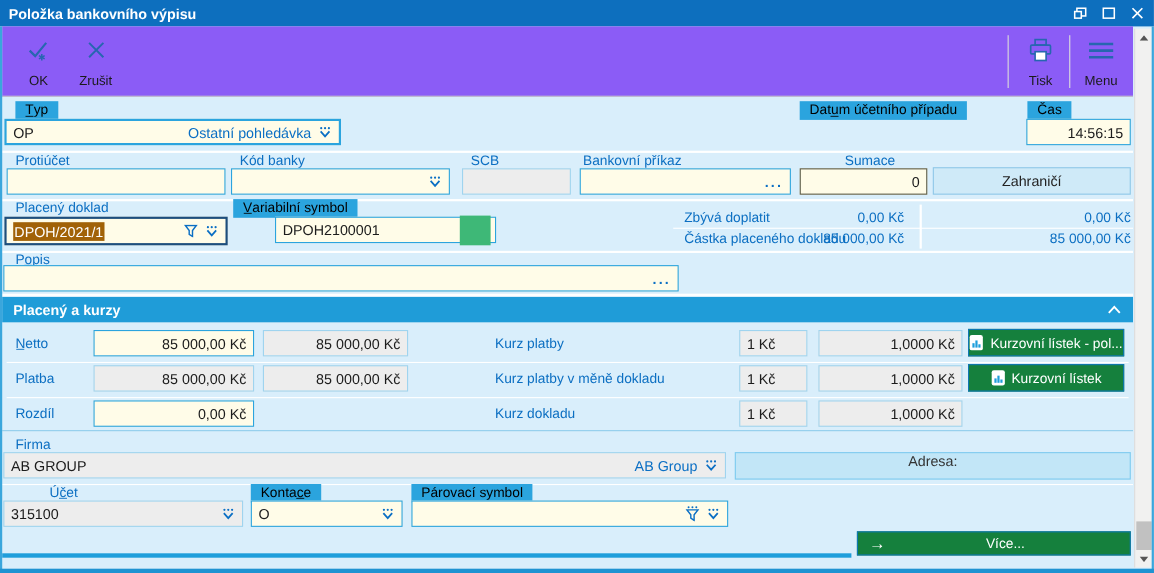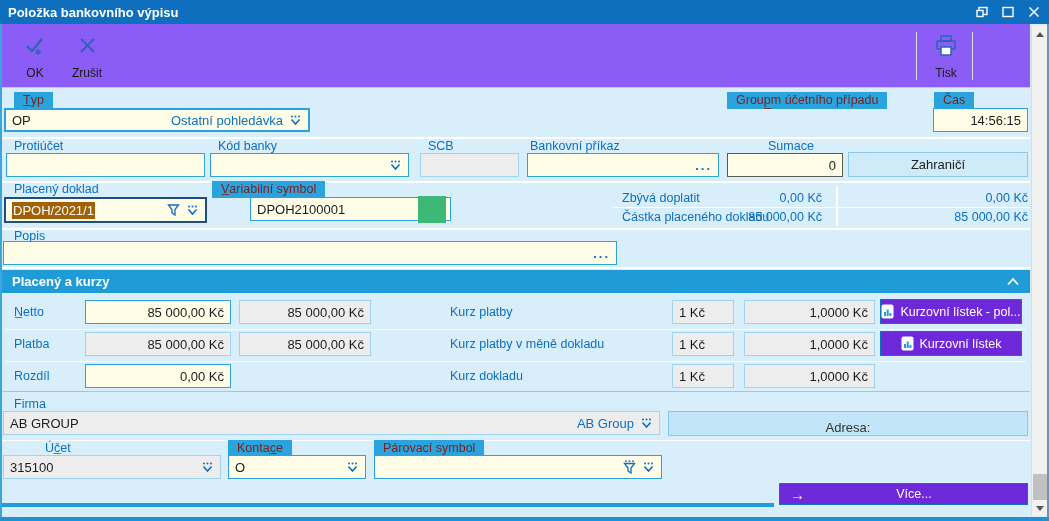--- a/index.html
+++ b/index.html
@@ -22,46 +22,46 @@
   .tbtn{position:absolute;top:6px;height:52px;display:flex;flex-direction:column;align-items:center;
         justify-content:space-between;color:#1a1a1a;font-size:12px;cursor:default;padding:4px 2px 2px;}
   .tsep{position:absolute;top:8px;width:1px;height:48px;background:#dcdcdc;}
   
   .sbar{position:absolute;left:1031px;top:26px;width:16px;height:490px;background:#f1f1f0;
         border-left:1px solid #dcdcdc;}
   .sbar .arr{position:absolute;left:0;width:16px;height:16px;display:flex;align-items:center;justify-content:center;}
   .sbar .thumb{position:absolute;left:1px;top:448px;width:14px;height:26px;background:#c1c1c1;}
   
   .lbl{position:absolute;font-size:12.5px;color:#0c6fc2;white-space:nowrap;line-height:15px;}
-  .lbl.hl{background:#2ba4de;color:#7f1d1d;padding:1px 9px 2px;line-height:14px;}
+  .lbl.hl{background:#2ba4de;color:#000000;padding:1px 9px 2px;line-height:14px;}
   
   .fld{position:absolute;height:24px;background:#fffce8;border:1px solid #2ba4de;
        font-size:13px;color:#1c1c1c;display:flex;align-items:center;padding:0 6px;gap:6px;}
   .fld.gray{background:#ededed;border-color:#9fd4ef;}
   .fld.right{justify-content:flex-end;}
   .fld .grow{flex:1;}
   .blue-t{color:#0b6fc4;}
   .ell{color:#0b6fc4;font-weight:bold;letter-spacing:2px;line-height:8px;align-self:flex-start;margin-top:8px;}
   .dd{color:#0b6fc4;}
   svg.icon{display:block;}
   
   .sep{position:absolute;height:2px;background:#ffffff;}
   .vsep{position:absolute;width:2px;background:#ffffff;}
   
   .sect-hd{position:absolute;left:2px;top:270px;width:1028px;height:23px;background:#1f9cd8;color:#fff;
            font-size:13px;font-weight:bold;display:flex;align-items:center;padding:0 10px;}
   .sect-hd .chev{margin-left:auto;}
   .sect-bot{position:absolute;left:2px;top:391px;width:1028px;height:1px;background:#8fcdec;}
   
-  .btn-blue{position:absolute;background:#6d28d9;border:1px solid #0e77b2;color:#fff;font-size:12.5px;
+  .btn-blue{position:absolute;background:#15803d;border:1px solid #0e77b2;color:#fff;font-size:12.5px;
             display:flex;align-items:center;justify-content:center;gap:6px;}
   .btn-light{position:absolute;background:#cfeaf8;border:1px solid #8fc8e8;color:#222;font-size:13px;
              display:flex;align-items:center;justify-content:center;}
   .adresa{position:absolute;background:#c2e6f7;border:1px solid #7fcbef;color:#333;font-size:13px;
-          display:flex;align-items:flex-end;justify-content:center;}
+          display:flex;align-items:flex-start;justify-content:center;}
   .green-sq{position:absolute;left:418px;top:196px;width:28px;height:27px;background:#3eb877;}
   
   .info{position:absolute;font-size:12.5px;color:#0c6fc2;white-space:nowrap;}
   .info.rt{text-align:right;}
   .sel{background:#a16207;color:#fff;padding:1px 1px;}
   .vice-line{position:absolute;left:2px;top:503px;width:772px;height:4px;background:#1f9edb;}
 </style>
 </head>
 <body>
 
@@ -116,20 +116,28 @@
       <span>
         <svg class="icon" width="26" height="24" viewBox="0 0 26 24">
             <rect x="8" y="2" width="10" height="5" fill="none" stroke="#2766b0" stroke-width="1.5"></rect>
             <rect x="4" y="7" width="18" height="8" rx="1" fill="none" stroke="#2766b0" stroke-width="1.5"></rect>
             <rect x="8" y="13" width="10" height="8" fill="#fff" stroke="#2766b0" stroke-width="1.5"></rect>
           </svg>
       </span>
       <span>Tisk</span>
     </div>
     <div class="tsep" style="left:970px;"></div>
+    <div class="tbtn" style="left:976px;width:46px;">
+      <span>
+        <svg class="icon" width="28" height="24" viewBox="0 0 28 24">
+            <path d="M3 6 H25 M3 12 H25 M3 18 H25" stroke="#2766b0" stroke-width="2.4"></path>
+          </svg>
+      </span>
+      <span>Menu</span>
+    </div>
   </div>
 
   <div class="sbar">
     <div class="arr" style="top:0;">
       <svg width="8" height="5" viewBox="0 0 8 5">
           <path d="M0 5 L4 0 L8 5 Z" fill="#555"></path>
         </svg>
     </div>
     <div class="thumb"></div>
     <div class="arr" style="top:474px;">
@@ -147,21 +155,21 @@
     <span class="dd">
       <svg class="icon" width="13" height="11" viewBox="0 0 13 11" fill="currentColor">
           <circle cx="3" cy="1.5" r="1"></circle>
           <circle cx="6.5" cy="1.5" r="1"></circle>
           <circle cx="10" cy="1.5" r="1"></circle>
           <path d="M2.5 4.5 L6.5 9 L10.5 4.5" fill="none" stroke="currentColor" stroke-width="1.6"></path>
         </svg>
     </span>
   </div>
 
-  <span class="lbl hl" style="left:727px;top:92px;">Group̲m účetního případu</span>
+  <span class="lbl hl" style="left:727px;top:92px;">Datu̲m účetního případu</span>
 
   <span class="lbl hl" style="left:934px;top:92px;">Čas</span>
   <div class="fld right" style="left:933px;top:108px;width:95px;">
     <span>14:56:15</span>
   </div>
 
   <div class="sep" style="left:2px;top:137px;width:1028px;"></div>
 
   <span class="lbl" style="left:14px;top:139px;">Protiúčet</span>
   <div class="fld" style="left:6px;top:153px;width:199px;">

